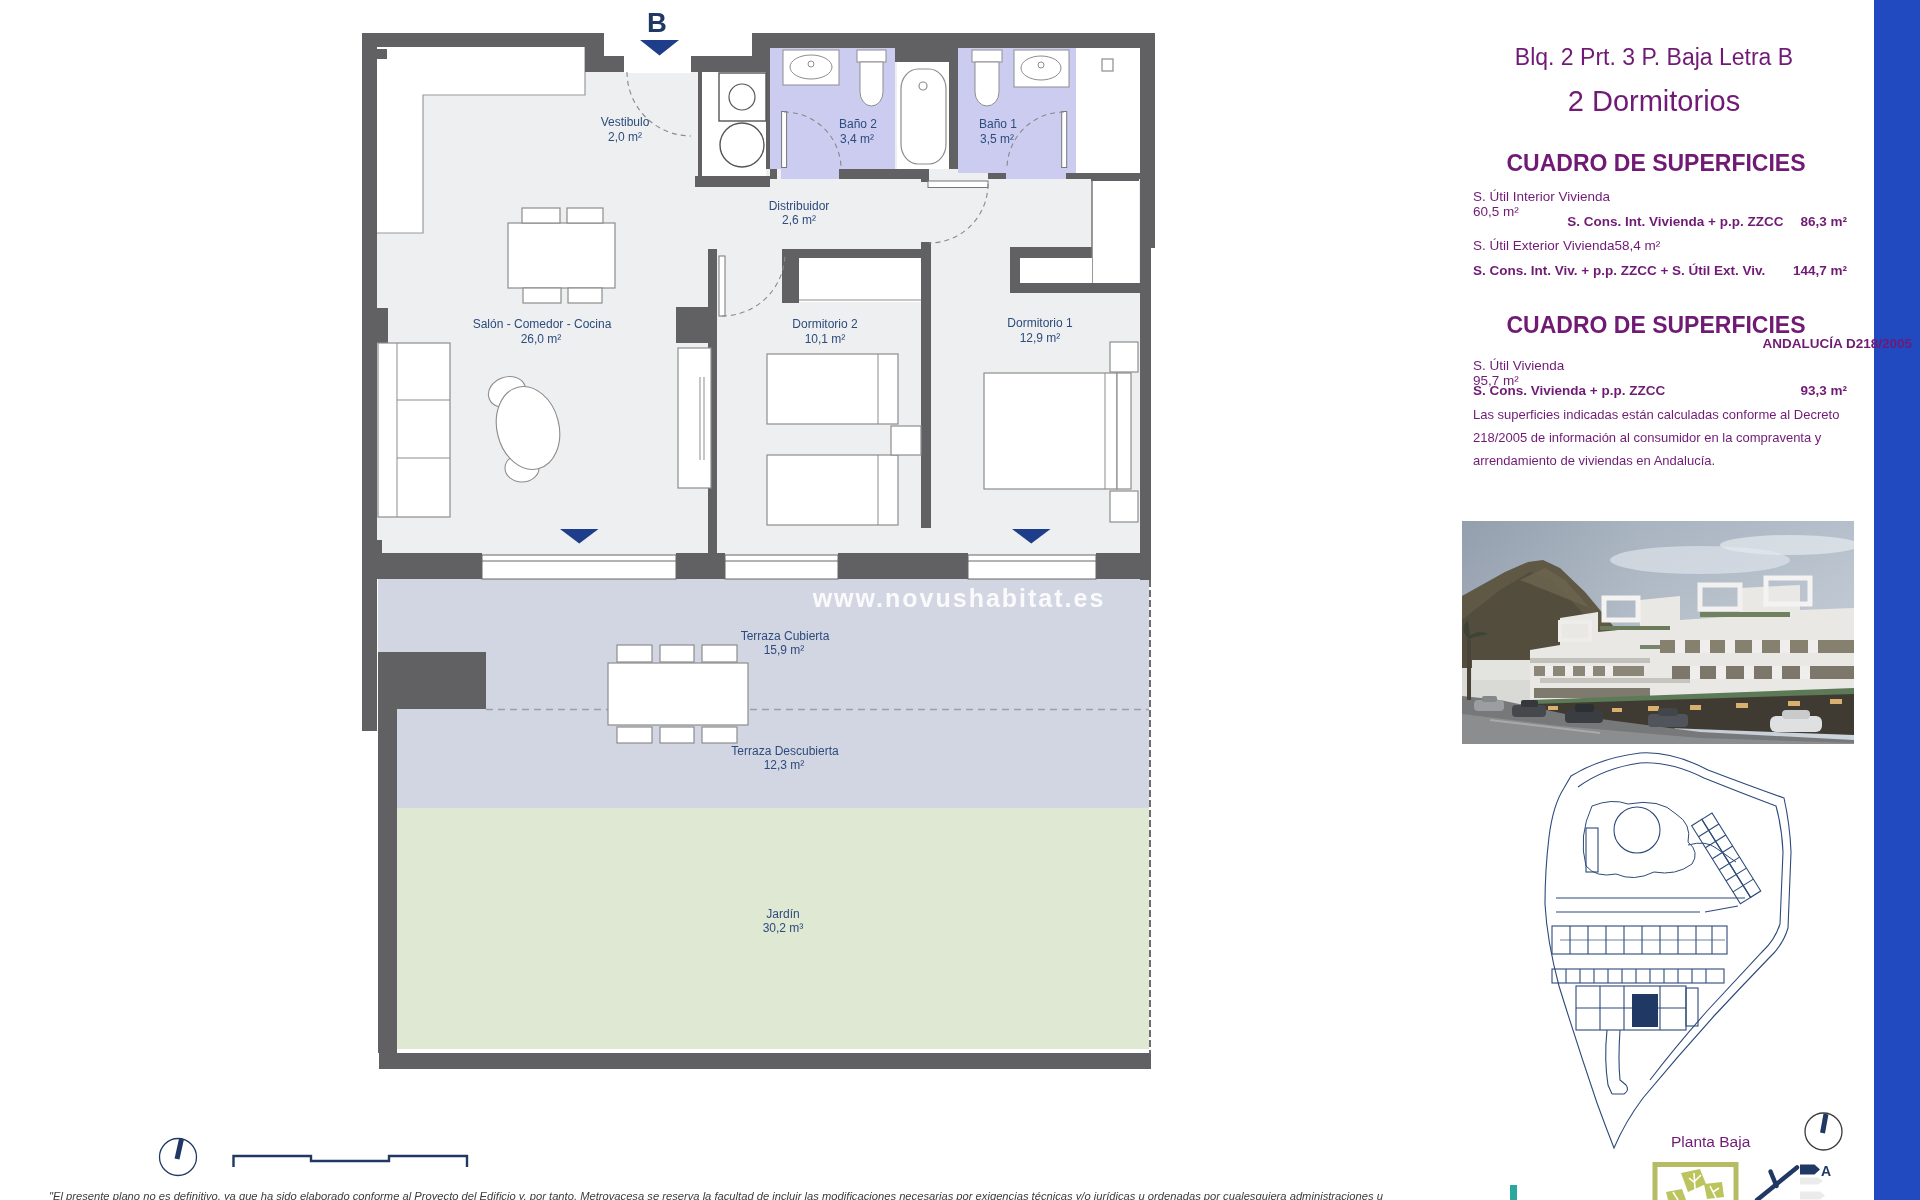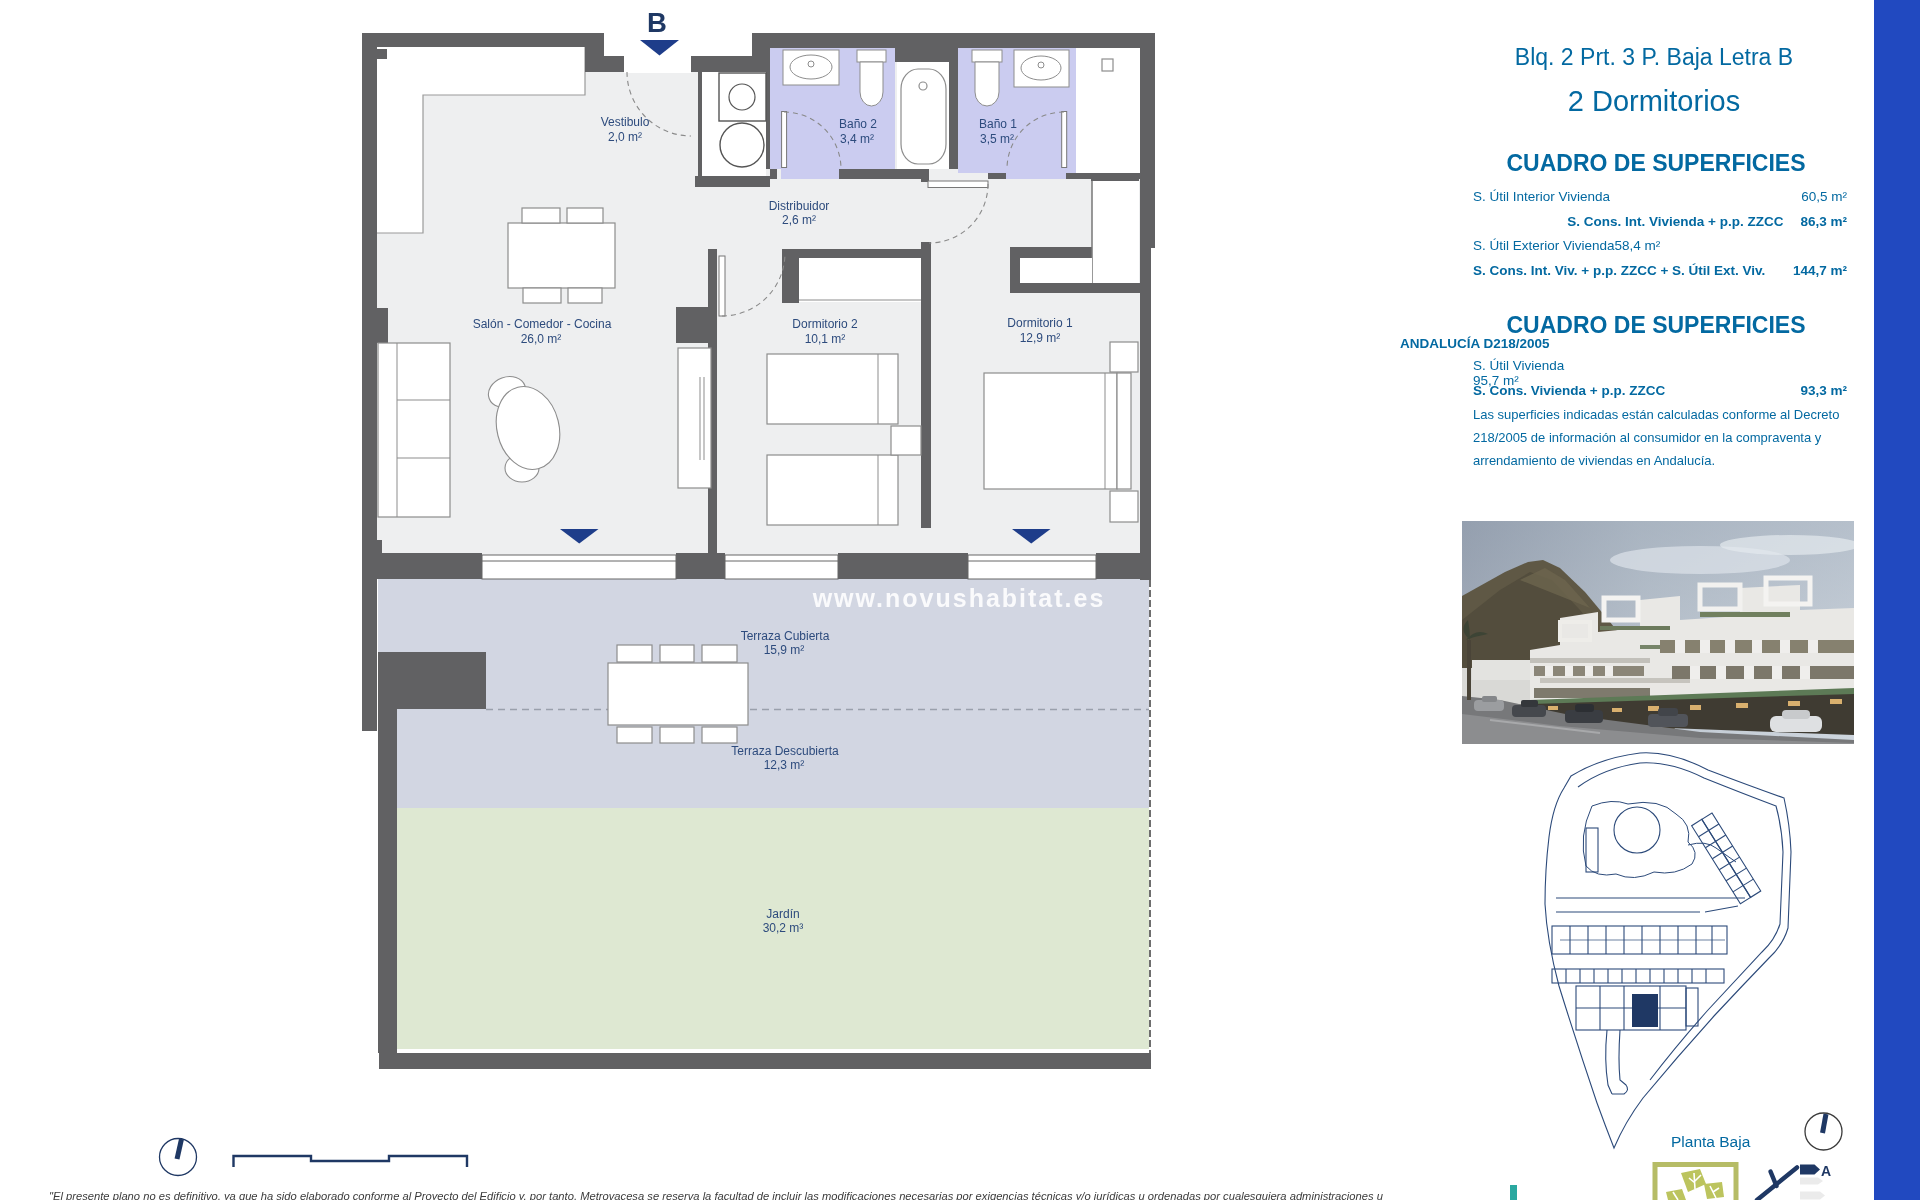--- a/index.html
+++ b/index.html
@@ -1,19 +1,19 @@
 <!DOCTYPE html>
 <html><head>
 <meta charset="utf-8">
 <style>
   html,body{margin:0;padding:0;}
   body{width:1920px;height:1200px;position:relative;background:#ffffff;overflow:hidden;
        font-family:"Liberation Sans", sans-serif;}
   .abs{position:absolute;}
-  .navy{color:#0369a1;}
+  .navy{color:#701a75;}
   svg{font-family:"Liberation Sans", sans-serif;}
 </style>
 </head>
 <body>
 <svg class="abs" style="left:0;top:0" width="1920" height="1200" viewBox="0 0 1920 1200">
 
   <g id="plan">
 
     <rect x="375" y="47" width="767" height="509" fill="#eeeff0"></rect>
     <rect x="604" y="40" width="148" height="16" fill="#ffffff"></rect>
@@ -403,39 +403,39 @@
     <path d="M1800 1177.5 h18 l5 3.5 l-5 3.5 h-18 z" fill="#ebebeb"></path>
     <path d="M1800 1191.5 h20 l5 4 l-5 4 h-20 z" fill="#ebebeb"></path>
     <rect x="1510" y="1185" width="7" height="15" fill="#2aa8a0"></rect>
   </g>
 </svg>
 
 <div class="abs navy" style="left:1400px;top:44px;width:508px;text-align:center;font-size:23px;">Blq. 2 Prt. 3 P. Baja Letra B</div>
 <div class="abs navy" style="left:1400px;top:85px;width:508px;text-align:center;font-size:29px;">2 Dormitorios</div>
 <div class="abs navy" style="left:1400px;top:150px;width:512px;text-align:center;font-size:23px;font-weight:bold;">CUADRO DE SUPERFICIES</div>
 <div class="abs navy" style="left:1473px;top:189px;width:374px;font-size:13.5px;">
-  <div style="display:flex;justify-content:space-between;height:24.5px;">
+  <div style="display:flex;justify-content:space-between;height:24.5px;flex-direction:column;">
       <span>S. Útil Interior Vivienda</span>
       <span>60,5 m²</span>
     </div>
   <div style="display:flex;justify-content:flex-end;height:24.5px;font-weight:bold;gap:17px;">
       <span>S. Cons. Int. Vivienda + p.p. ZZCC</span>
       <span>86,3 m²</span>
     </div>
   <div style="display:flex;height:24.5px;">
       <span>S. Útil Exterior Vivienda</span>
       <span>58,4 m²</span>
     </div>
   <div style="display:flex;justify-content:space-between;height:24.5px;font-weight:bold;">
       <span>S. Cons. Int. Viv. + p.p. ZZCC + S. Útil Ext. Viv.</span>
       <span>144,7 m²</span>
     </div>
 </div>
 <div class="abs navy" style="left:1400px;top:312px;width:512px;text-align:center;font-size:23px;font-weight:bold;">CUADRO DE SUPERFICIES</div>
-<div class="abs navy" style="left:1400px;top:336px;width:512px;text-align:left;font-size:13.5px;font-weight:bold;">ANDALUCÍA D218/2005</div>
+<div class="abs navy" style="left:1400px;top:336px;width:512px;text-align:right;font-size:13.5px;font-weight:bold;">ANDALUCÍA D218/2005</div>
 <div class="abs navy" style="left:1473px;top:358px;width:374px;font-size:13.5px;">
   <div style="display:flex;justify-content:space-between;height:24.5px;flex-direction:column;">
       <span>S. Útil Vivienda</span>
       <span>95,7 m²</span>
     </div>
   <div style="display:flex;justify-content:space-between;height:24.5px;font-weight:bold;">
       <span>S. Cons. Vivienda + p.p. ZZCC</span>
       <span>93,3 m²</span>
     </div>
 </div>

